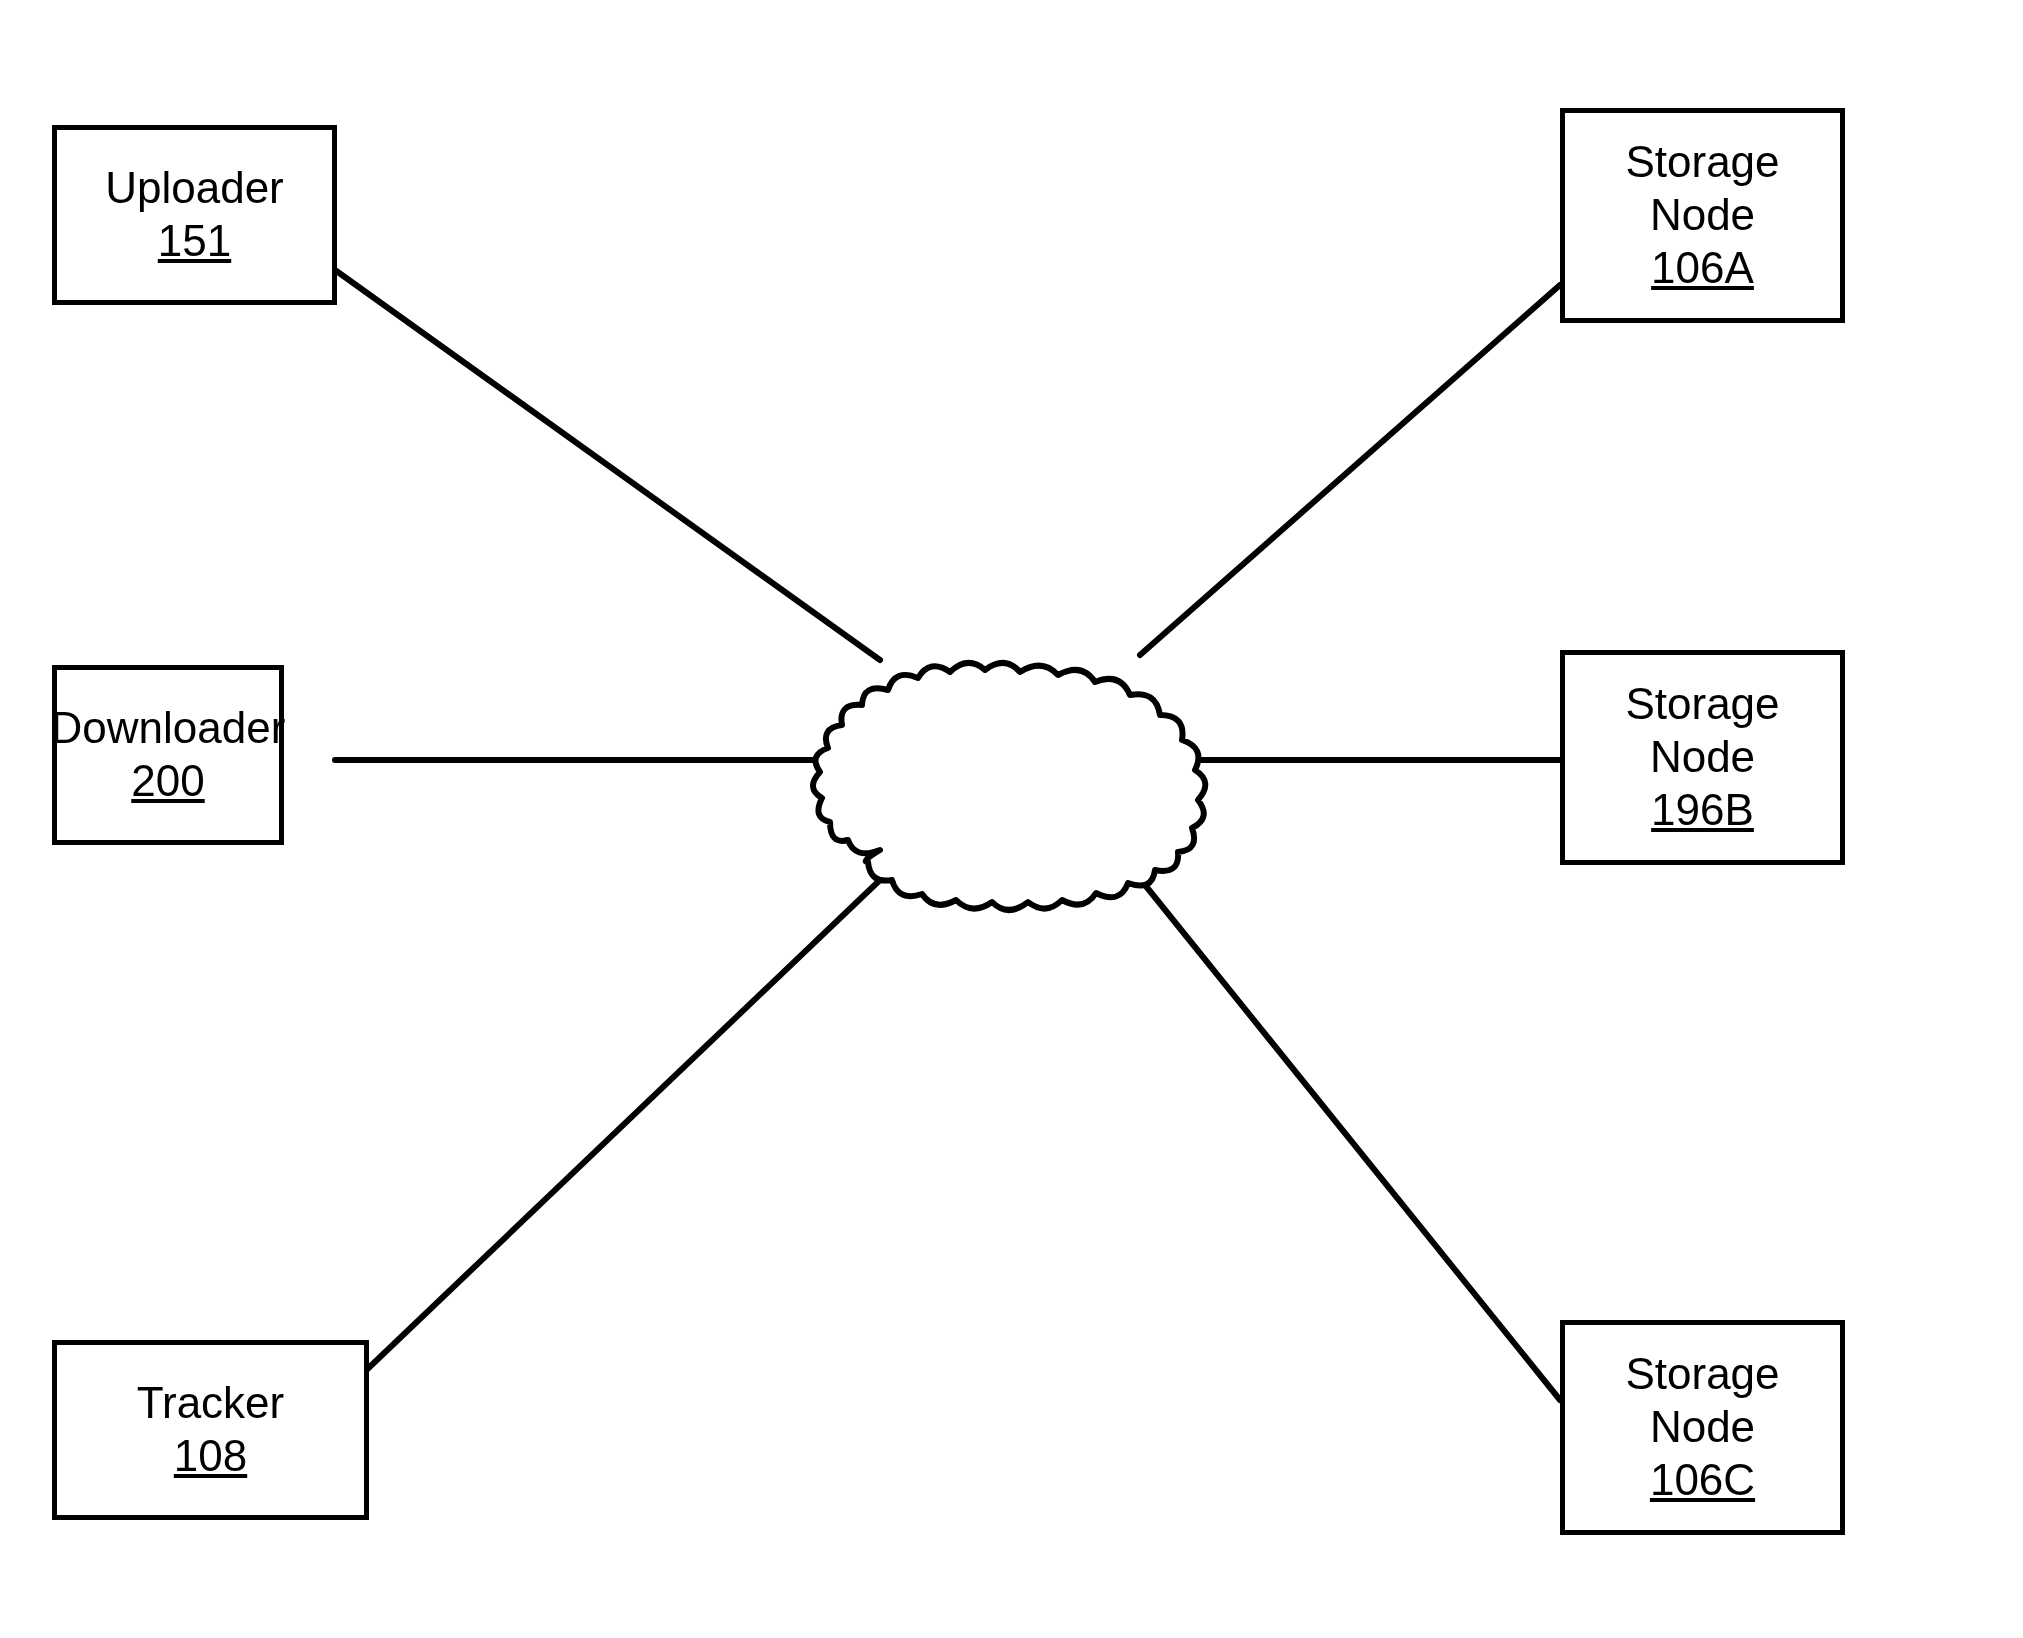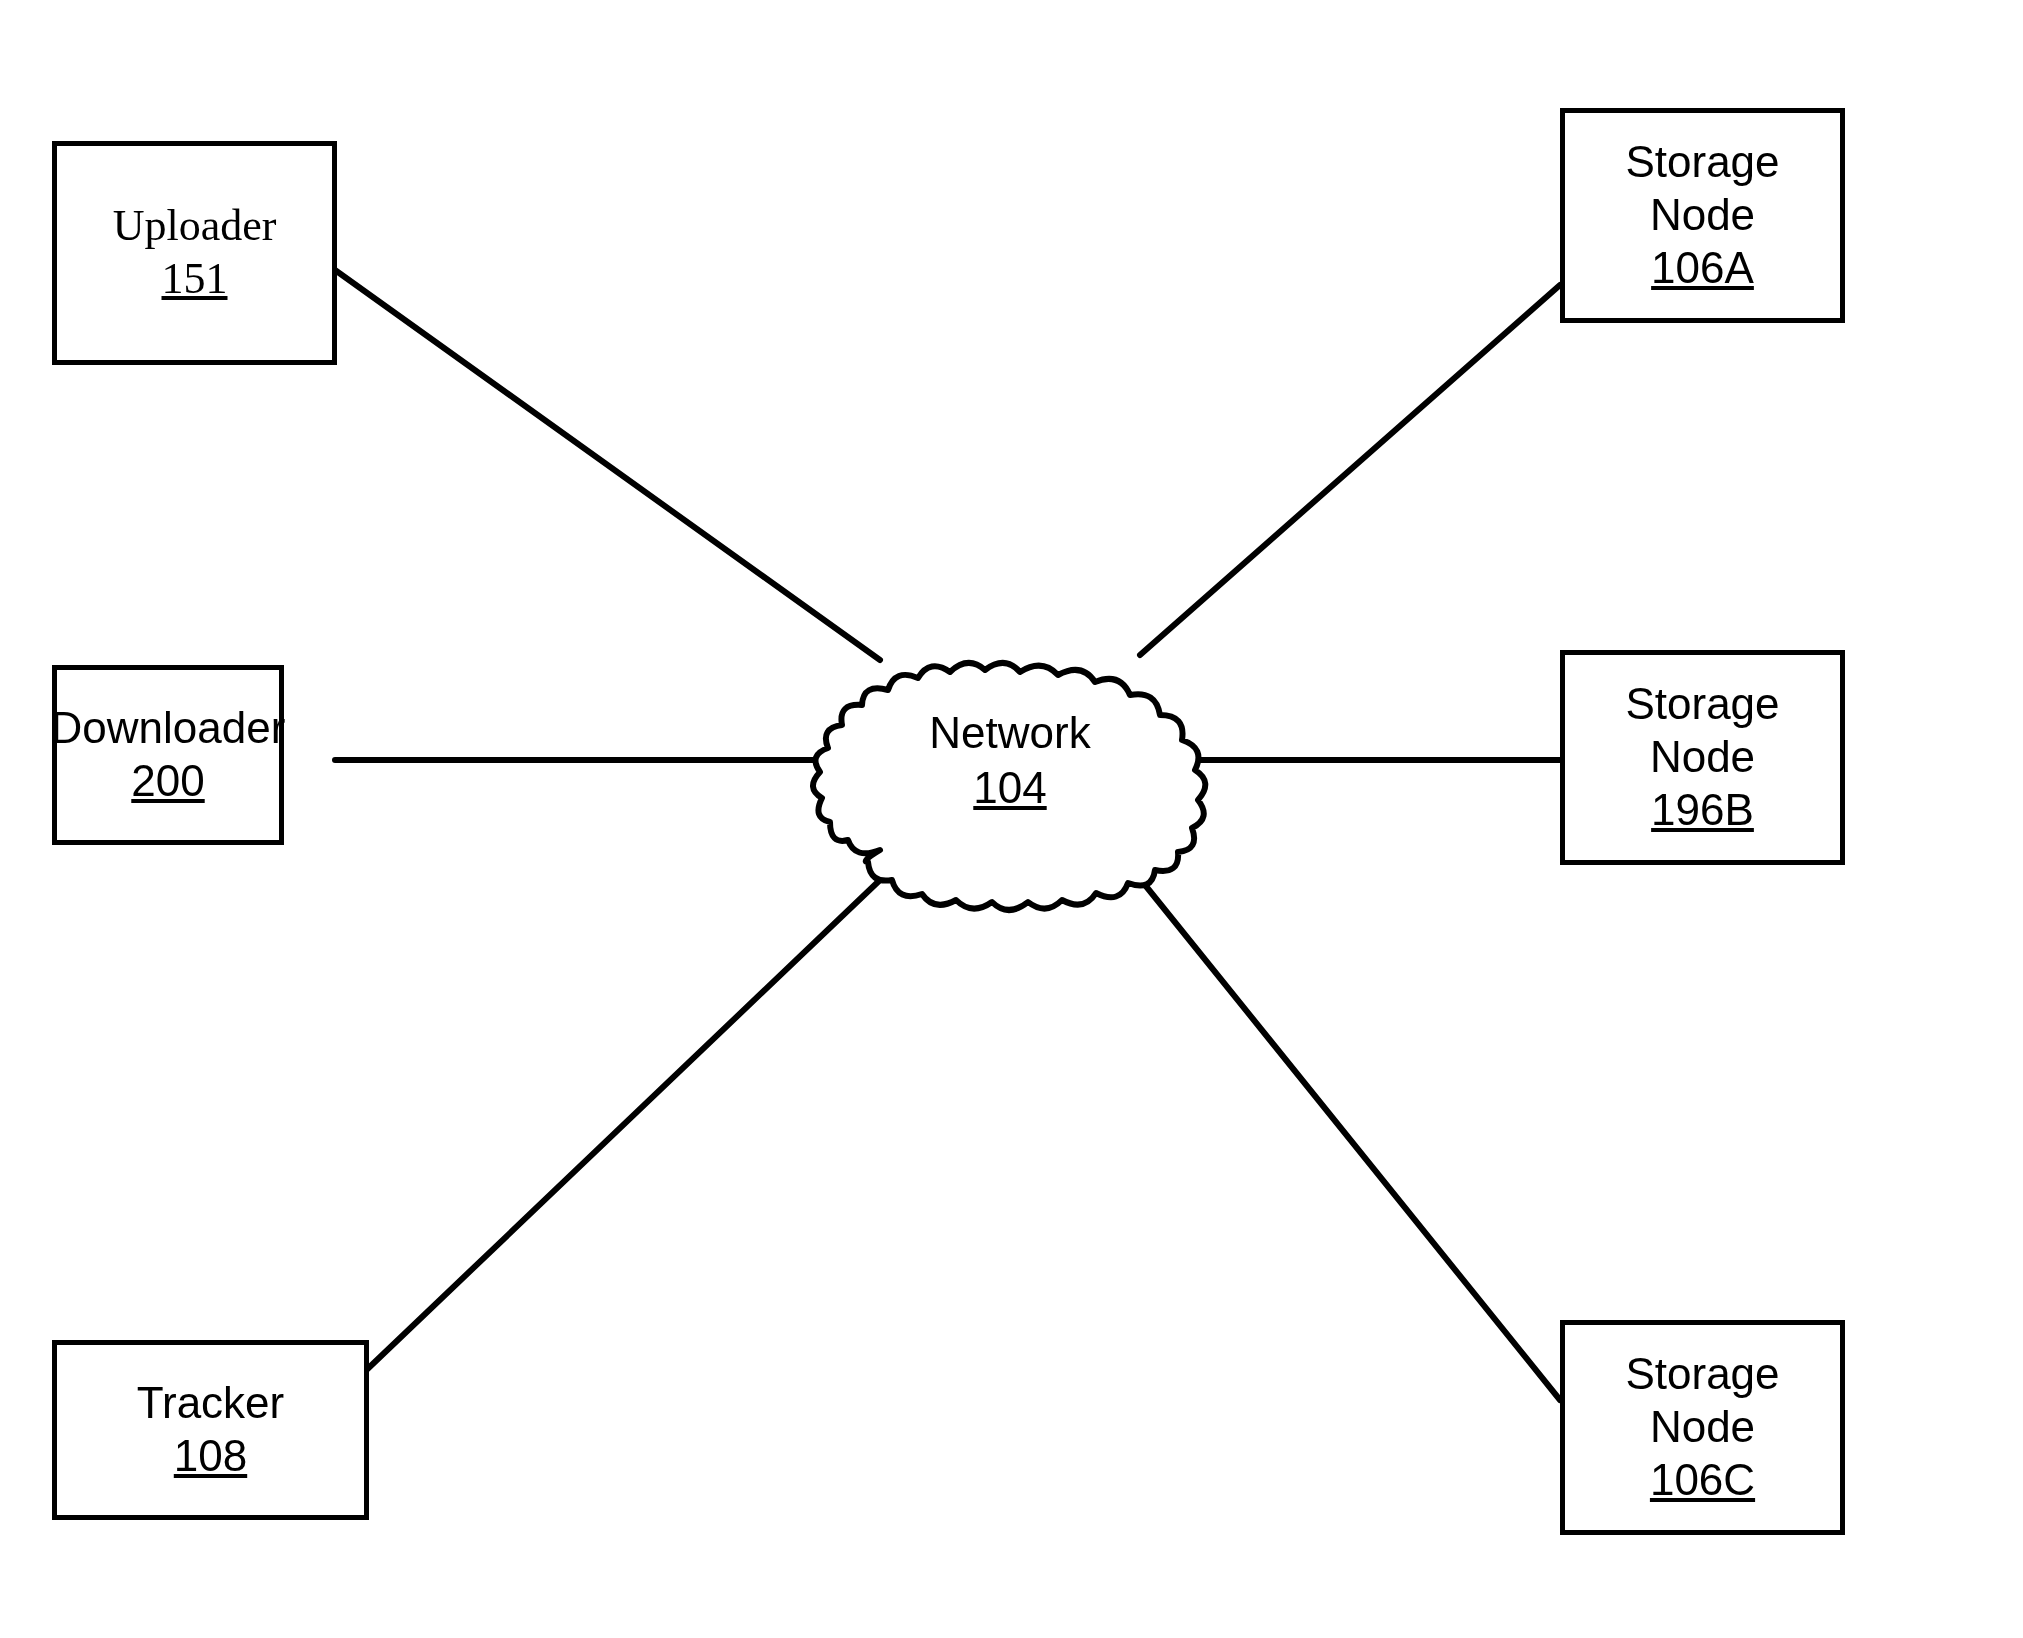--- a/index.html
+++ b/index.html
@@ -76,21 +76,21 @@
       <line x1="335" y1="1400" x2="880" y2="880"></line>
 
       <line x1="1560" y1="285" x2="1140" y2="655"></line>
 
       <line x1="1560" y1="760" x2="1200" y2="760"></line>
 
       <line x1="1560" y1="1400" x2="1145" y2="885"></line>
     </g>
   </svg>
 
-  <div class="node-box" style="left:52px; top:141px; width:285px; height:224px;font-family:Liberation Serif, serif;">
+  <div class="node-box" style="left:52px; top:125px; width:285px; height:180px;">
     <div>Uploader</div>
     <div class="refnum">151</div>
   </div>
 
   <div class="node-box" style="left:52px; top:665px; width:232px; height:180px;">
     <div>Downloader</div>
     <div class="refnum">200</div>
   </div>
 
   <div class="node-box" style="left:52px; top:1340px; width:317px; height:180px;">
@@ -147,19 +147,15 @@
         Q 284 312 262 300
         Q 246 316 228 302
         Q 208 318 192 302
         Q 172 316 156 300
         Q 134 312 122 294
         Q 98 302 92 280
         Q 70 284 68 262
         Q 60 262 80 250
         Z" fill="#ffffff" stroke="#000000" stroke-width="6" stroke-linejoin="round"></path>
     </svg>
-    <div class="cloud-label">
-      <div>Network</div>
-      <div class="refnum">104</div>
-    </div>
   </div>
 
 </div>
 
 </body></html>

